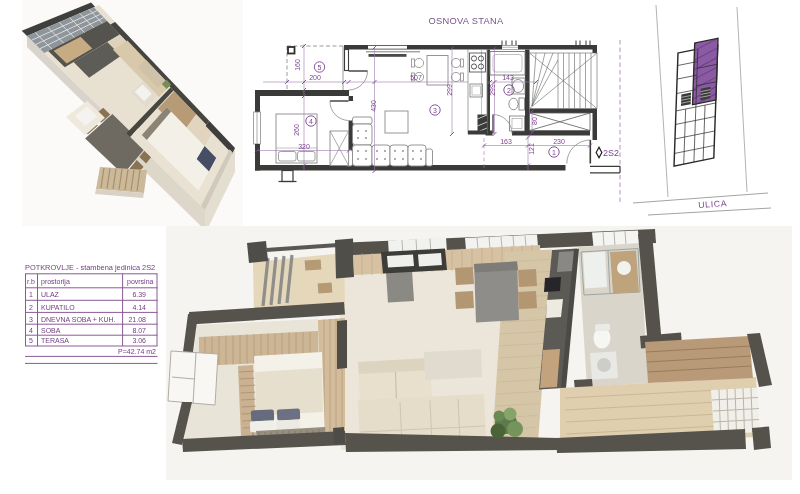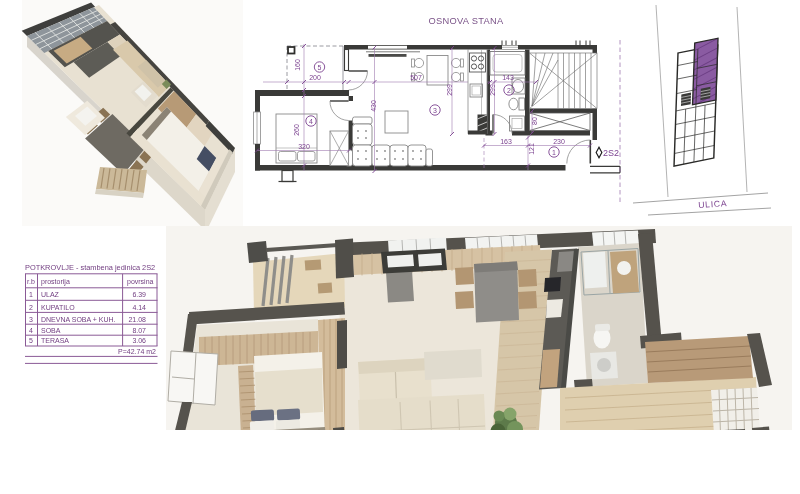--- a/index.html
+++ b/index.html
@@ -1,16 +1,16 @@
 <!DOCTYPE html>
 <html><head>
 <meta charset="utf-8">
 <style>
 html,body{margin:0;padding:0;background:#ffffff;}
-#page{position:relative;width:800px;height:430px;background:#ffffff;overflow:hidden;
+#page{position:relative;width:800px;height:494px;background:#ffffff;overflow:hidden;
 font-family:"Liberation Sans", sans-serif;}
 svg{position:absolute;left:0;top:0;}
 .dimtxt{fill:#7c4390;font-size:7px;font-family:"Liberation Sans", sans-serif;}
 .tbltxt{fill:#713d80;font-size:7px;font-family:"Liberation Sans", sans-serif;}
 </style>
 </head>
 <body>
 <div id="page">
 <svg width="800" height="494" viewBox="0 0 800 494">
 

